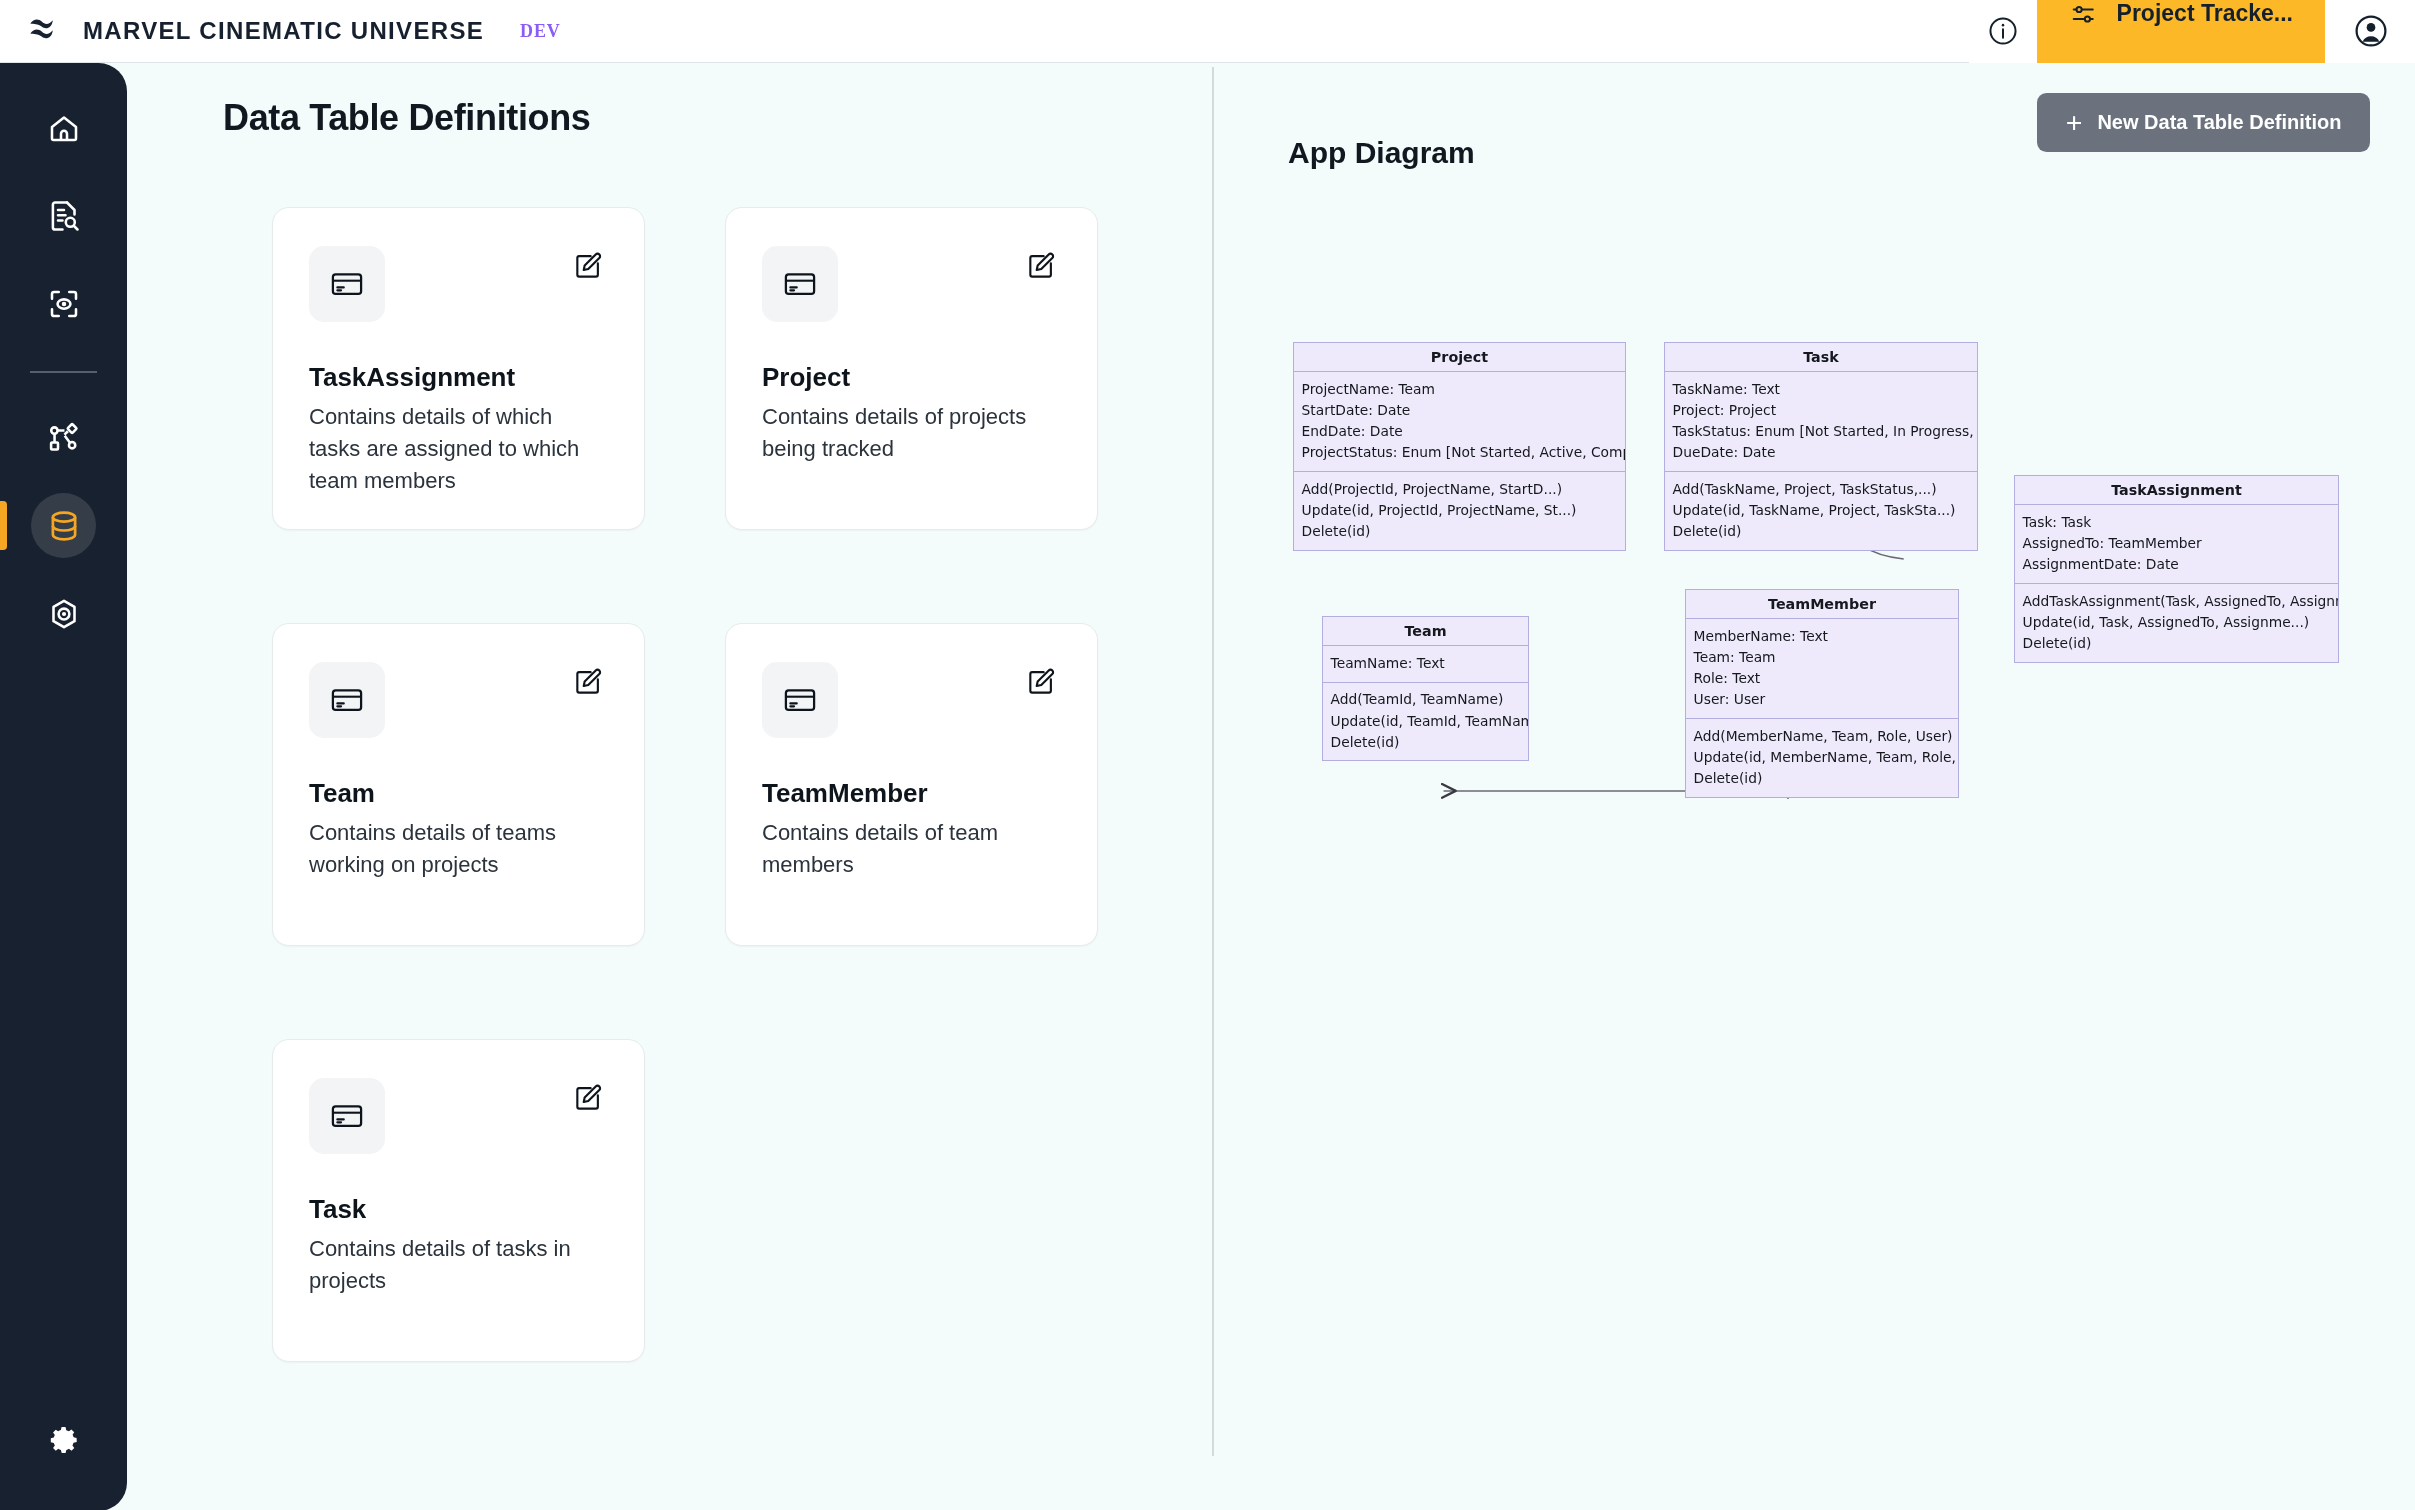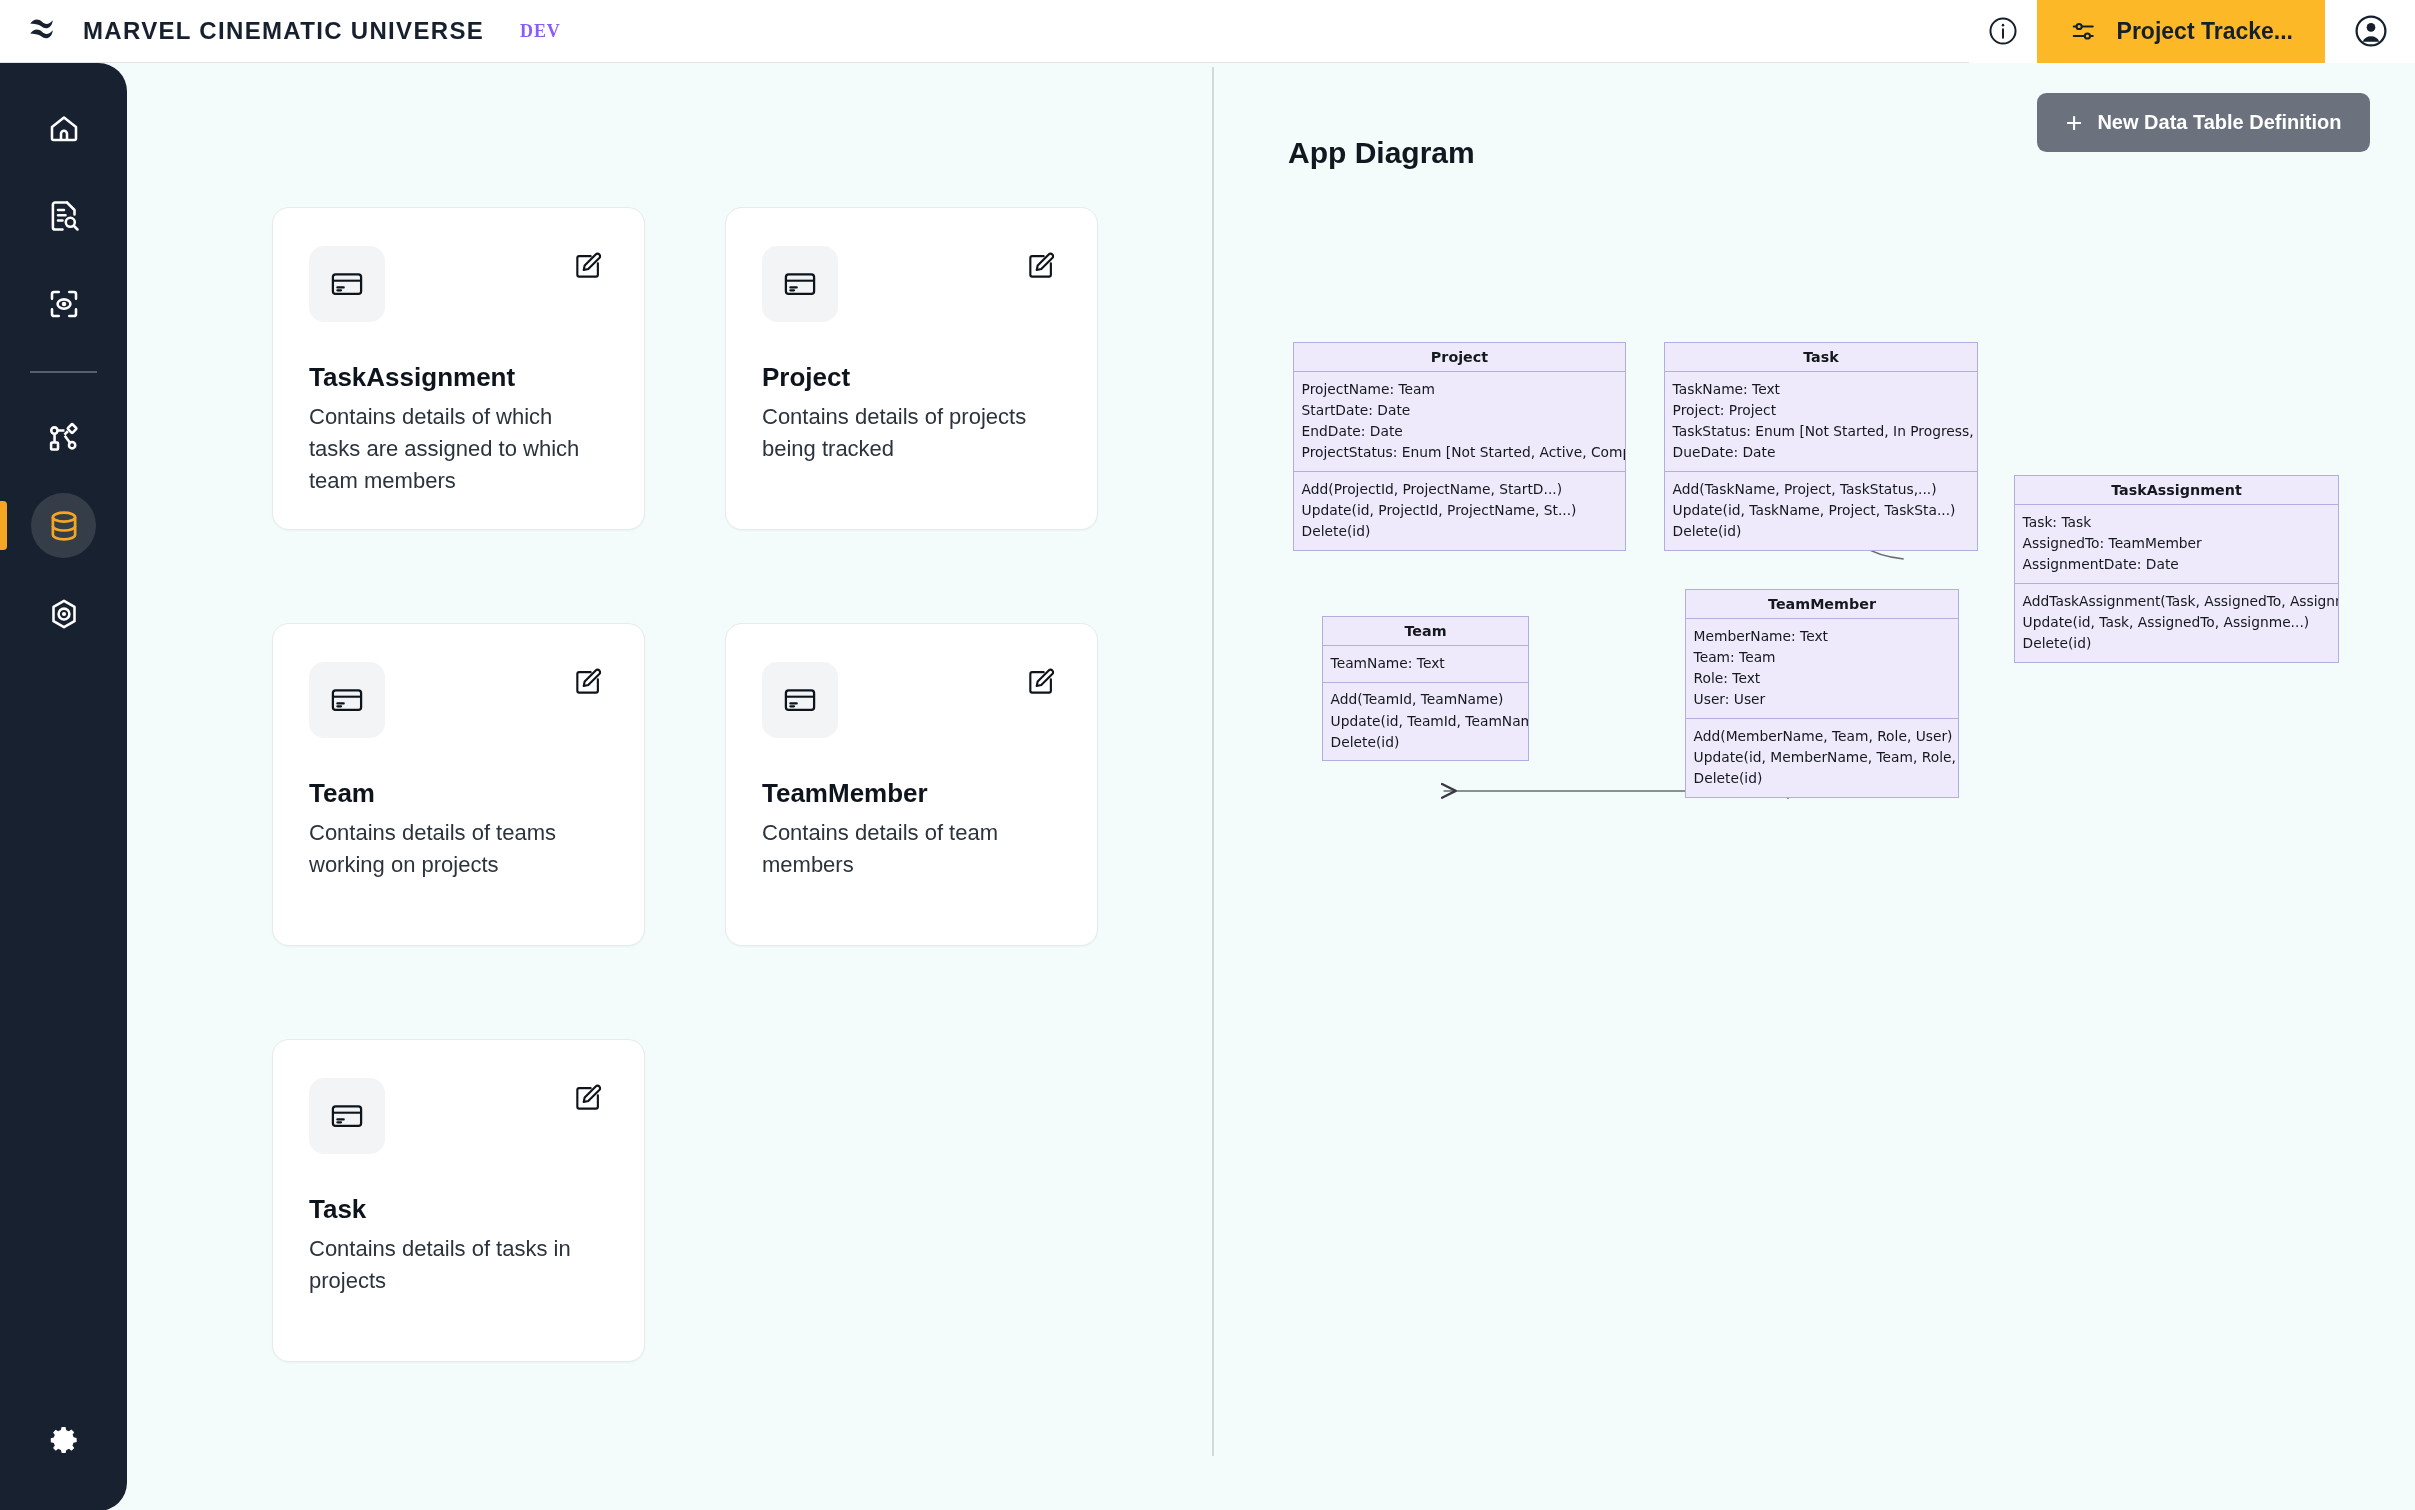--- a/index.html
+++ b/index.html
@@ -36,21 +36,21 @@
   }
   #topbar-right {
     margin-left: auto; display: flex; align-items: center; height: 63px;
   }
   #info-btn {
     width: 68px; height: 63px; display: flex; align-items: center; justify-content: center;
     background: #fff; border: none; cursor: pointer;
   }
   #project-chip {
     height: 63px; background: #fcb827;
-    display: flex; align-items: center; gap: 19px;
+    display: flex; align-items: flex-start; gap: 19px;
     padding: 0 32px; border: none; cursor: pointer;
     font-size: 23px; font-weight: 600; color: #15202c;
     font-family: "Liberation Sans", sans-serif;
   }
   #account-btn {
     width: 91px; height: 63px; display: flex; align-items: center; justify-content: center;
     background: #fff; border: none; cursor: pointer;
   }
 
   
@@ -284,20 +284,21 @@
     <div class="nav-item" id="nav-settings">
       <span class="nav-glyph">
         <svg width="36" height="36" viewBox="0 0 24 24" fill="#ffffff">
           <path d="M12 8.4a3.6 3.6 0 100 7.2 3.6 3.6 0 000-7.2zm0 5.4a1.8 1.8 0 110-3.6 1.8 1.8 0 010 3.6z"></path>
           <path d="M20.5 13.3l-.1-2.6-2-.5a6.6 6.6 0 00-.7-1.7l1.1-1.7-1.9-1.8-1.6 1.2a6.6 6.6 0 00-1.8-.7L13 3.4h-2.6l-.5 2a6.6 6.6 0 00-1.8.8L6.5 5.1 4.7 7l1.2 1.7a6.6 6.6 0 00-.7 1.7l-2 .5v2.6l2 .5c.16.6.4 1.17.7 1.7L4.7 17.3l1.8 1.8 1.7-1.2c.55.32 1.14.56 1.76.72l.5 2h2.6l.5-2a6.6 6.6 0 001.74-.72l1.7 1.2 1.84-1.84-1.2-1.67c.3-.53.54-1.1.7-1.7z"></path>
         </svg>
       </span>
     </div>
   </nav>
 
+  <h1 id="page-title">Data Table Definitions</h1>
 
   <button id="new-def-btn">
     <span id="plus-icon">+</span>
     <span>New Data Table Definition</span>
   </button>
 
   <div id="divider-v"></div>
 
   <div id="card-grid">
     <div class="card-row">

